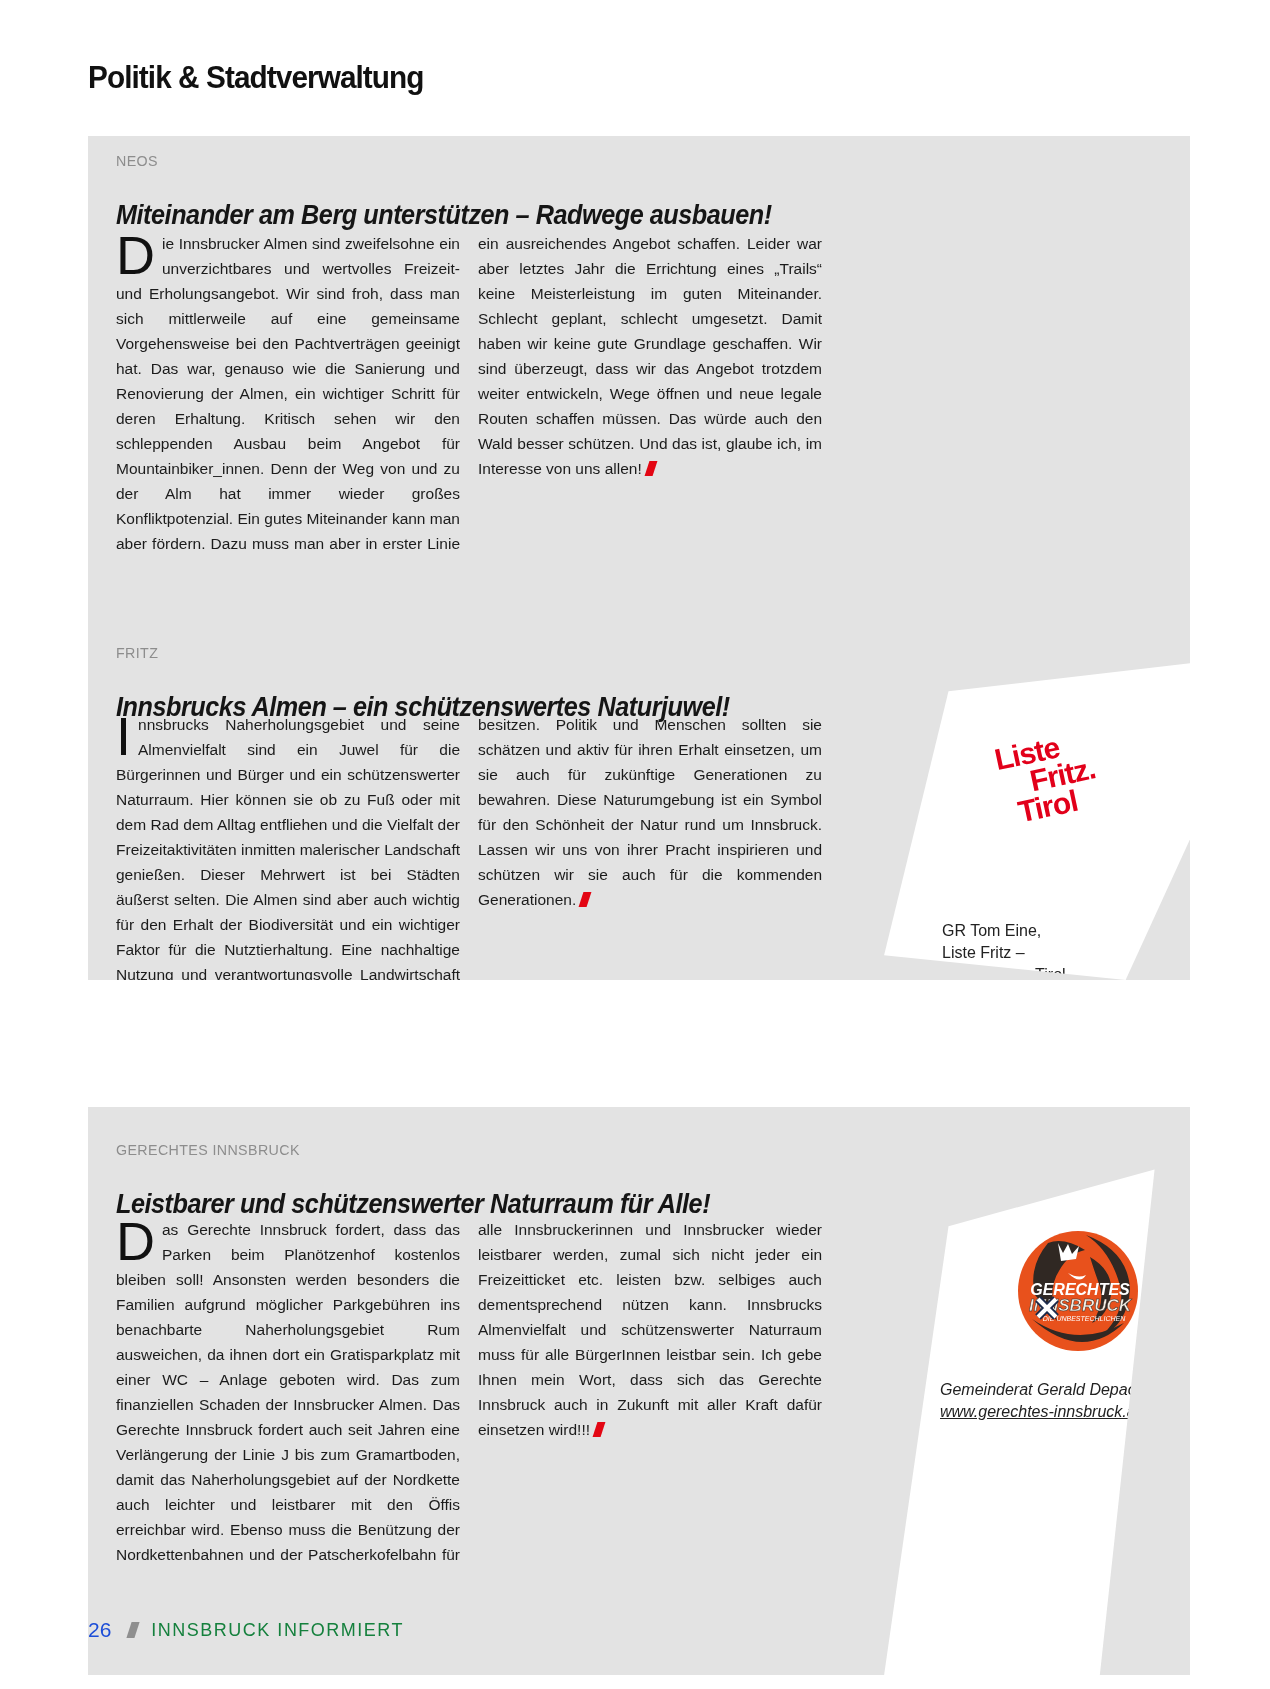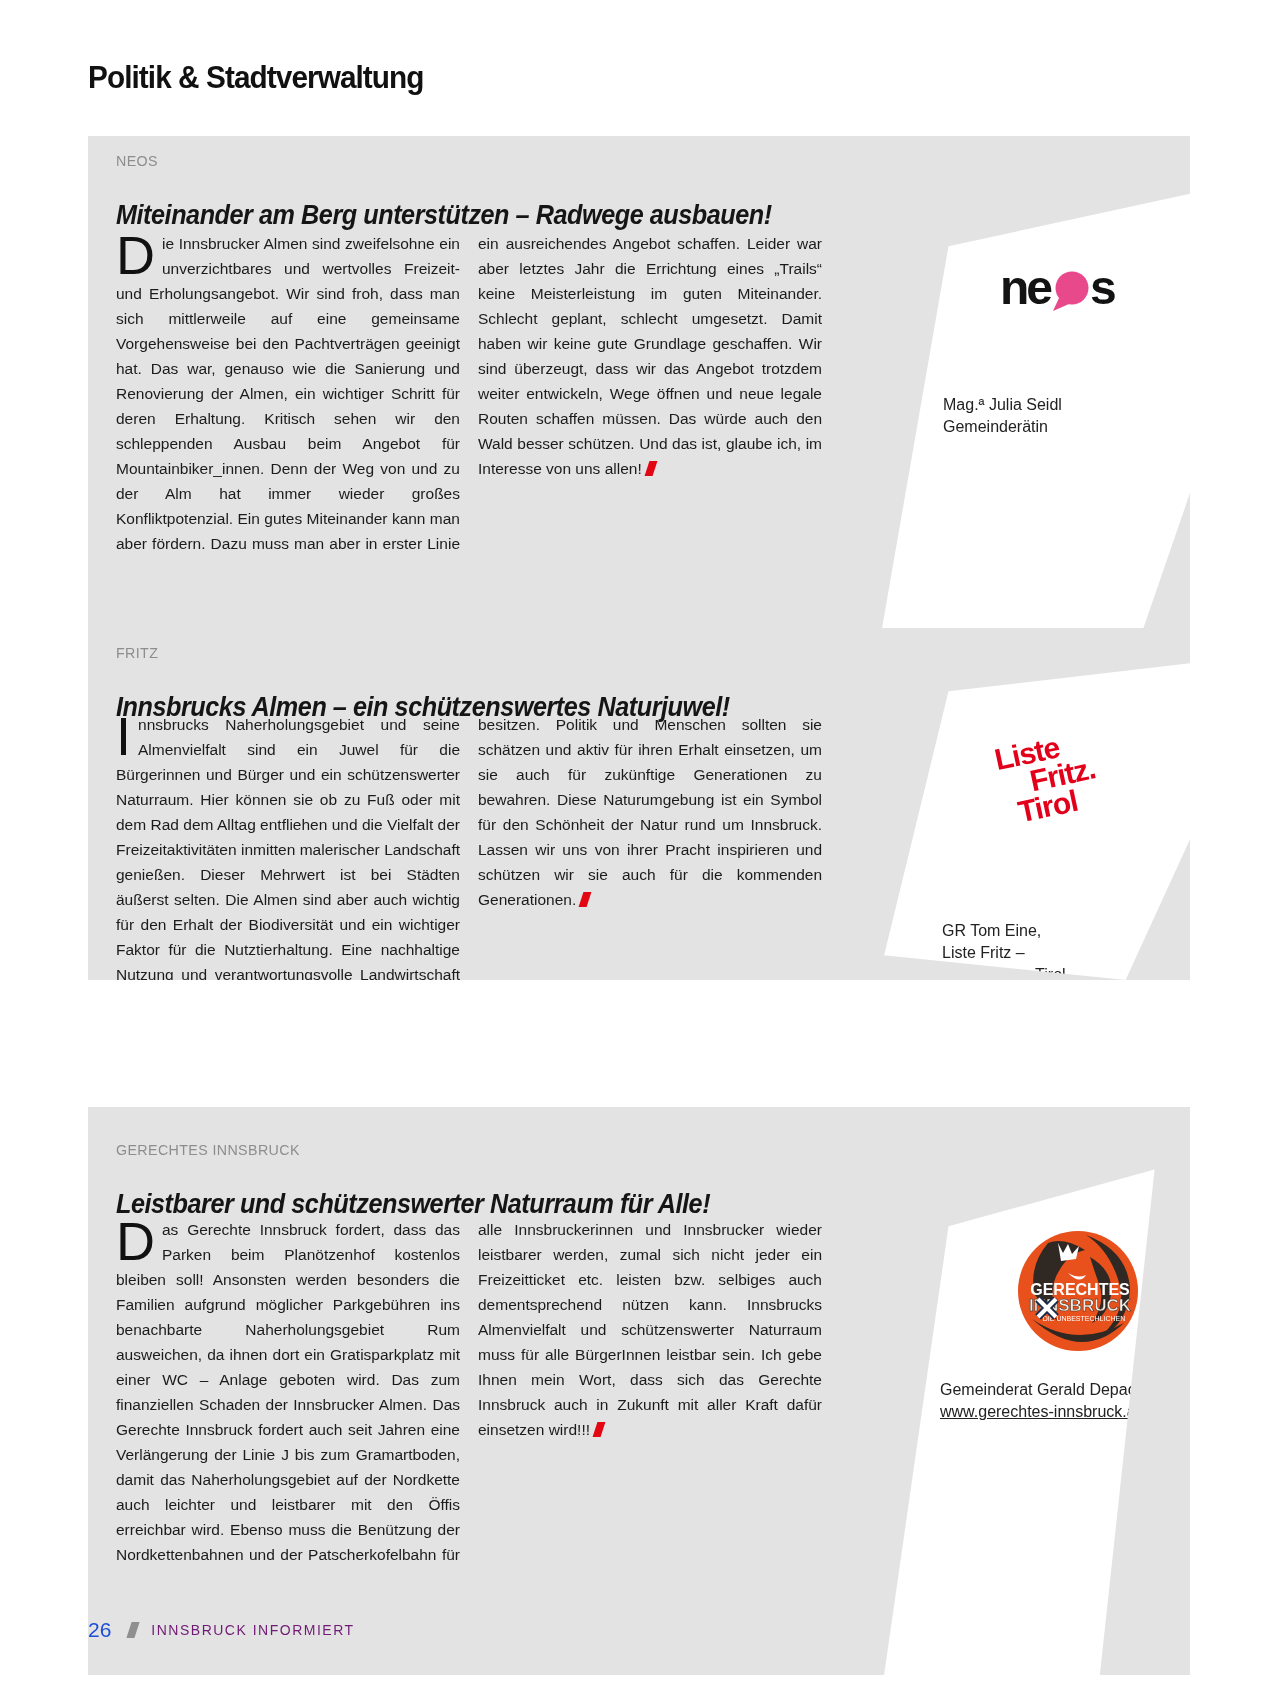--- a/index.html
+++ b/index.html
@@ -47,21 +47,21 @@
     float:left;font-size:54px;line-height:42px;padding:3px 7px 0 0;color:#111;
   }
   .endmark{
     display:inline-block;width:8px;height:15px;background:#e30613;
     transform:skewX(-18deg);margin-left:5px;vertical-align:-2px;
   }
 
   .whitebox{position:absolute;left:780px;top:0;width:322px;height:100%;background:#ffffff;}
   #panel-neos .whitebox{clip-path:polygon(25% 21%, 100% 11%, 100% 68%, 82% 100%, 4% 95%);}
   #panel-fritz .whitebox{clip-path:polygon(25% 18%, 100% 10%, 100% 60%, 80% 100%, 5% 93%);}
-  #panel-gerechtes .whitebox{clip-path:polygon(25% 21%, 89% 11%, 72% 100%, 5% 100%);}
+  #panel-gerechtes .whitebox{clip-path:polygon(25% 21%, 89% 11%, 72% 100%, 5% 100%);font-style:italic;}
 
   .caption{position:absolute;font-size:16px;line-height:22px;color:#222;}
   #panel-neos .caption{left:75px;top:258px;}
   #panel-fritz .caption{left:74px;top:292px;}
   #panel-gerechtes .caption{left:72px;top:272px;}
   .caption-link{color:#222;text-decoration:underline;}
 
   
   .neos-logo{
     position:absolute;left:132px;top:128px;display:flex;align-items:center;
@@ -82,46 +82,32 @@
   .gerechtes-badge{position:absolute;left:148px;top:122px;}
 
   .footer{
     position:absolute;left:88px;top:1618px;display:flex;align-items:center;
   }
   .footer .page-number{font-size:21px;color:#1d4ed8;}
   .footer .footer-slash{
     display:inline-block;width:8px;height:16px;background:#8f8f8f;
     transform:skewX(-18deg);margin:0 14px 0 18px;
   }
-  .footer .magazine-name{font-size:14px;letter-spacing:1.5px;color:#701a75;}
+  .footer .magazine-name{font-size:18px;letter-spacing:1.5px;color:#15803d;}
 </style>
 </head>
 <body>
 
 <h1 class="page-title">Politik &amp; Stadtverwaltung</h1>
 
 <section class="panel" id="panel-neos">
   <div class="kicker">NEOS</div>
   <h2 class="headline">Miteinander am Berg unterstützen – Radwege ausbauen!</h2>
   <div class="article">
     <span class="dropcap">D</span><span>ie Innsbrucker Almen sind zweifelsohne ein unverzichtbares und wertvolles Freizeit- und Erholungsangebot. Wir sind froh, dass man sich mittlerweile auf eine gemeinsame Vorgehensweise bei den Pachtverträgen geeinigt hat. Das war, genauso wie die Sanierung und Renovierung der Almen, ein wichtiger Schritt für deren Erhaltung. Kritisch sehen wir den schleppenden Ausbau beim Angebot für Mountainbiker_innen. Denn der Weg von und zu der Alm hat immer wieder großes Konfliktpotenzial. Ein gutes Miteinander kann man aber fördern. Dazu muss man aber in erster Linie ein ausreichendes Angebot schaffen. Leider war aber letztes Jahr die Errichtung eines „Trails“ keine Meisterleistung im guten Miteinander. Schlecht geplant, schlecht umgesetzt. Damit haben wir keine gute Grundlage geschaffen. Wir sind überzeugt, dass wir das Angebot trotzdem weiter entwickeln, Wege öffnen und neue legale Routen schaffen müssen. Das würde auch den Wald besser schützen. Und das ist, glaube ich, im Interesse von uns allen!</span><span class="endmark"></span>
-  </div>
-  <div class="whitebox">
-    <div class="neos-logo">
-      <span>ne</span>
-      <svg class="neos-bubble" width="40" height="42" viewBox="0 0 40 42">
-        <circle cx="21" cy="18" r="16.5" fill="#e8498a"></circle>
-        <polygon points="8,28 2,41 18,34" fill="#e8498a"></polygon>
-      </svg>
-      <span>s</span>
-    </div>
-    <div class="caption">
-      <div>Mag.ª Julia Seidl</div>
-      <div>Gemeinderätin</div>
-    </div>
   </div>
 </section>
 
 <section class="panel" id="panel-fritz">
   <div class="kicker">FRITZ</div>
   <h2 class="headline">Innsbrucks Almen – ein schützenswertes Naturjuwel!</h2>
   <div class="article">
     <span class="dropcap">I</span><span>nnsbrucks Naherholungsgebiet und seine Almenvielfalt sind ein Juwel für die Bürgerinnen und Bürger und ein schützenswerter Naturraum. Hier können sie ob zu Fuß oder mit dem Rad dem Alltag entfliehen und die Vielfalt der Freizeitaktivitäten inmitten malerischer Landschaft genießen. Dieser Mehrwert ist bei Städten äußerst selten. Die Almen sind aber auch wichtig für den Erhalt der Biodiversität und ein wichtiger Faktor für die Nutztierhaltung. Eine nachhaltige Nutzung und verantwortungsvolle Landwirtschaft sind entscheidend für den Schutz dieses einzigartigen Naturerbes. Innsbruck hat das Privileg, solch eine kostbare Ressource zu besitzen. Politik und Menschen sollten sie schätzen und aktiv für ihren Erhalt einsetzen, um sie auch für zukünftige Generationen zu bewahren. Diese Naturumgebung ist ein Symbol für den Schönheit der Natur rund um Innsbruck. Lassen wir uns von ihrer Pracht inspirieren und schützen wir sie auch für die kommenden Generationen.</span><span class="endmark"></span>
   </div>
   <div class="whitebox">

